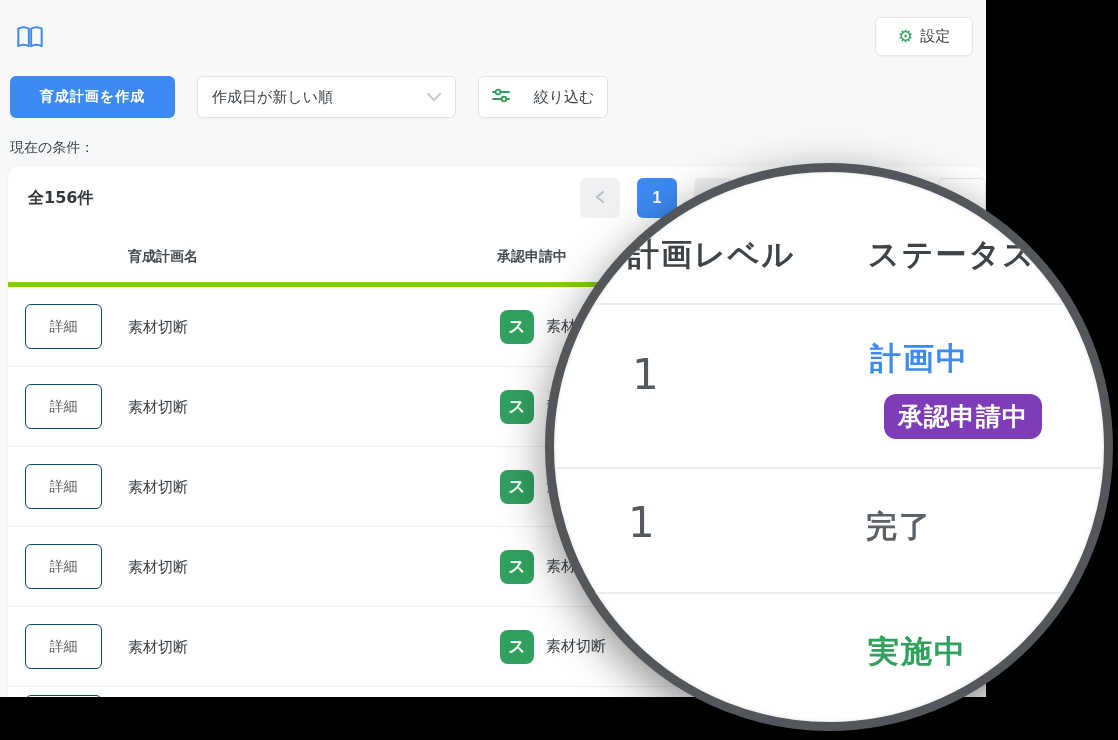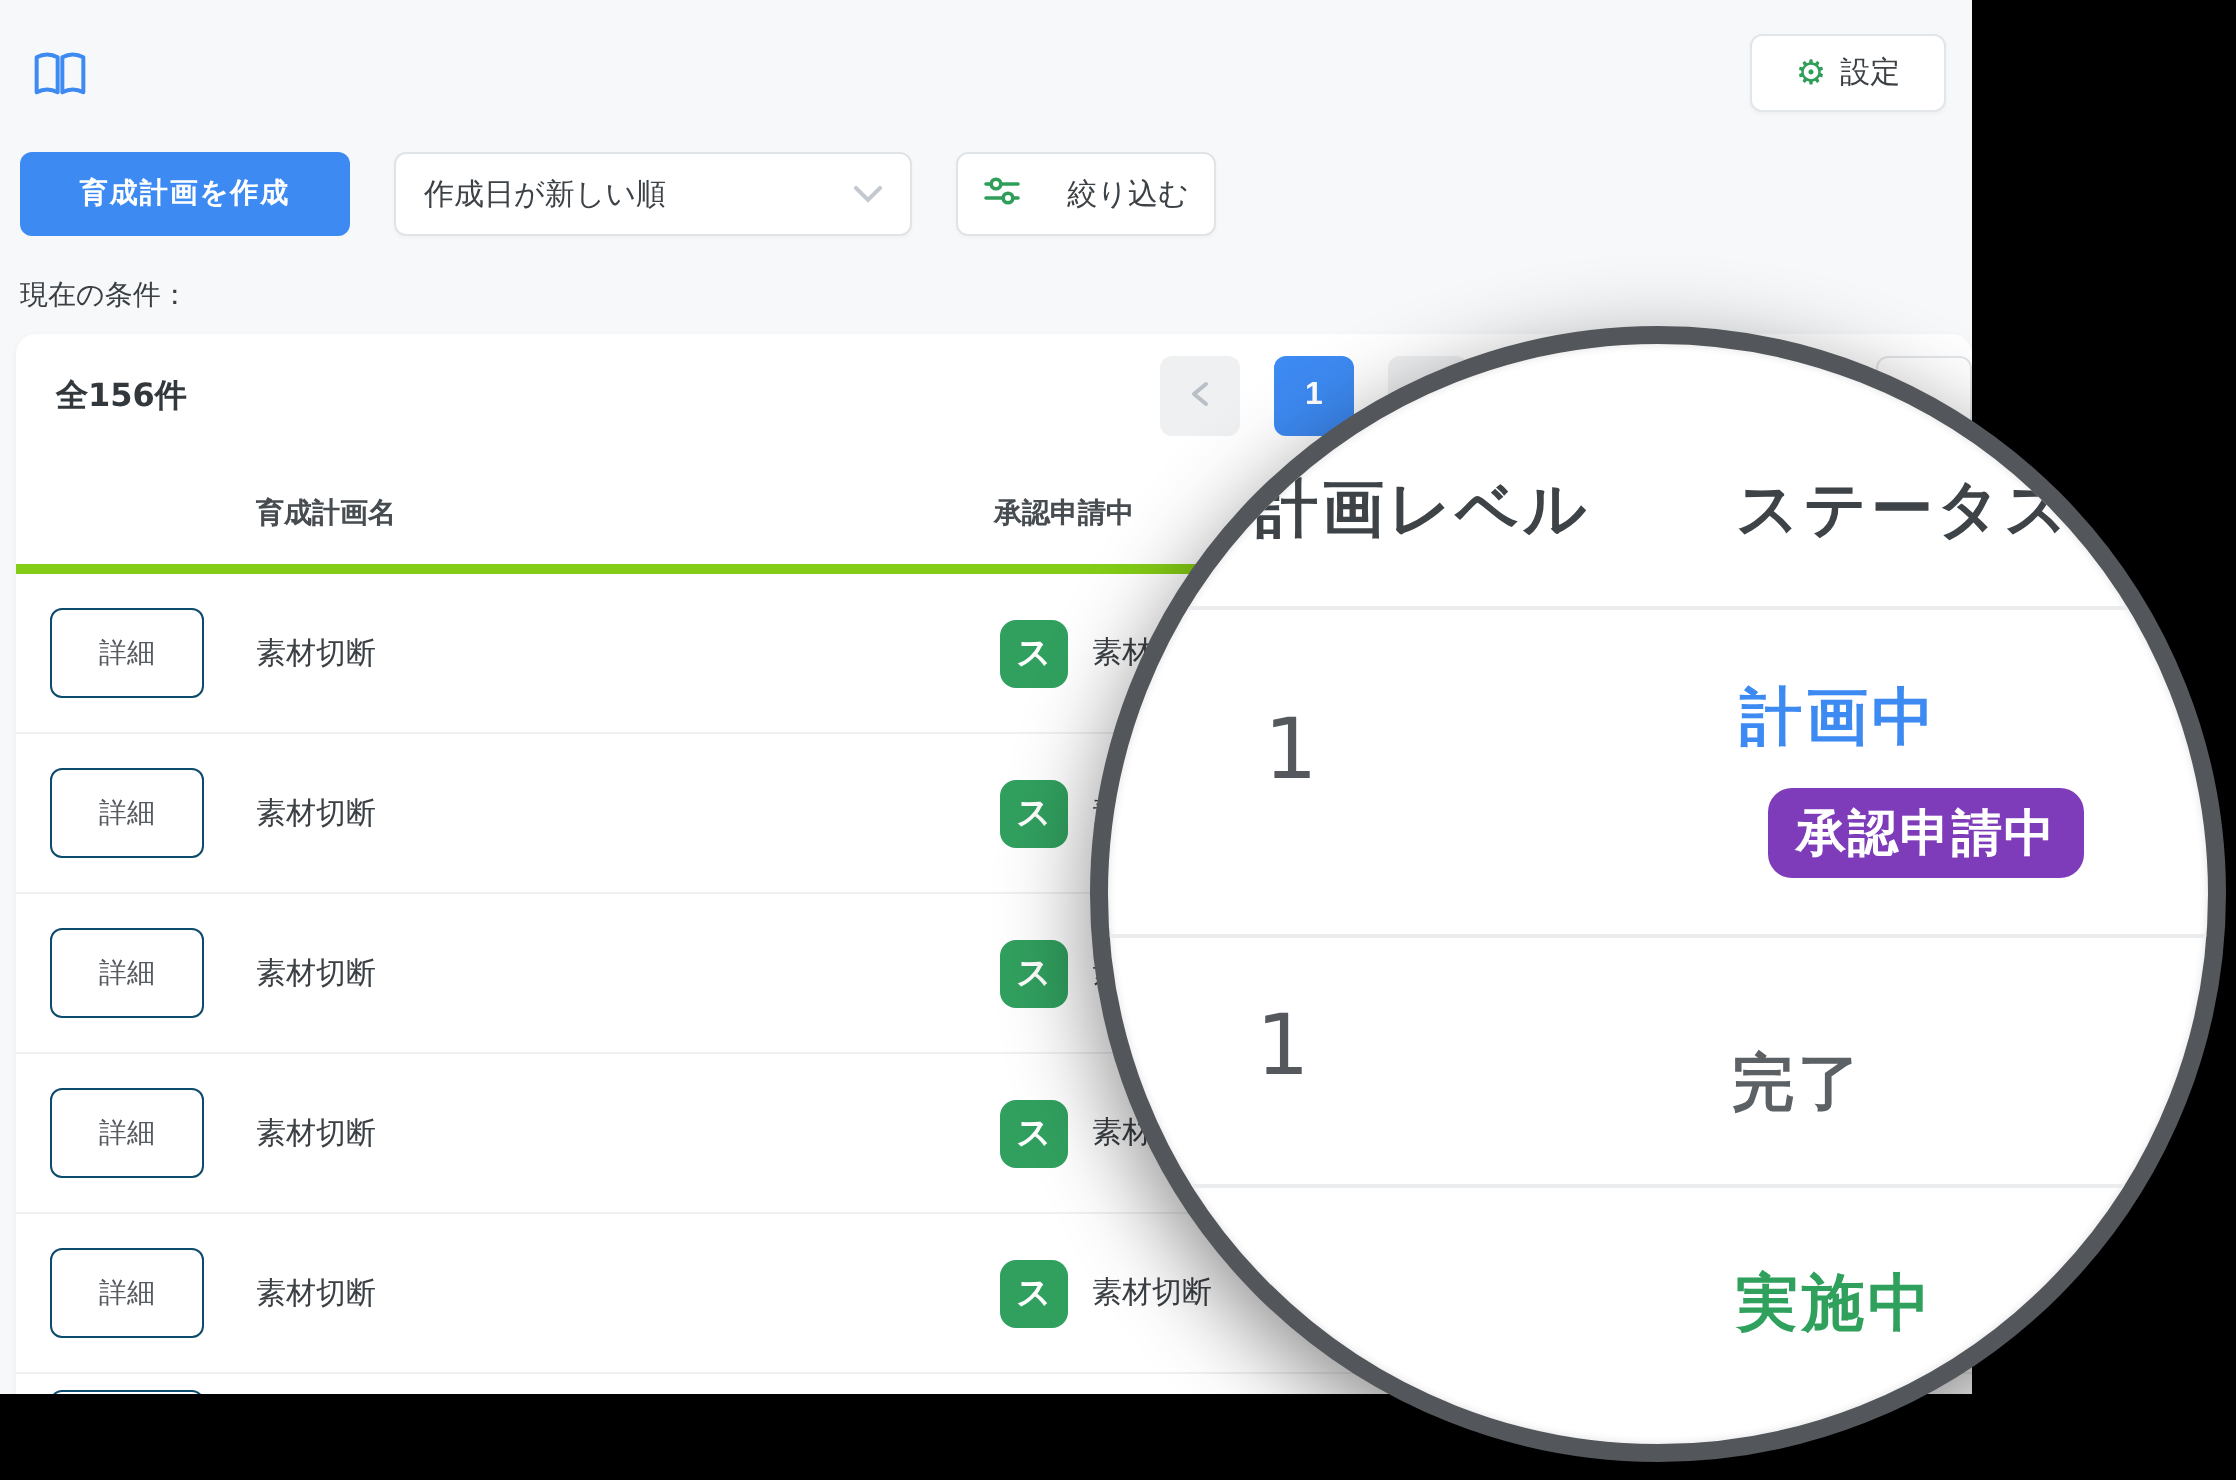--- a/index.html
+++ b/index.html
@@ -68,21 +68,21 @@
   .mag-col-status{left:314px;top:62px;}
   .mag-line{position:absolute;left:0;right:0;height:2px;background:#eaecee;}
   .mag-line-head{top:131px;}
   .mag-line-1{top:295px;}
   .mag-line-2{top:420px;}
   .mag-level{position:absolute;font-size:42px;font-weight:400;color:#55595e;}
   .mag-lv1{left:78px;top:178px;}
   .mag-lv2{left:74px;top:326px;}
   .mag-status{position:absolute;font-size:31px;font-weight:700;letter-spacing:2px;}
   .mag-st1{left:316px;top:166px;color:#3d8af2;}
-  .mag-st2{left:312px;top:334px;color:#5c6166;font-weight:600;margin-top:15px;}
+  .mag-st2{left:312px;top:334px;color:#5c6166;font-weight:600;}
   .mag-st3{left:314px;top:459px;color:#2fa15d;}
   .mag-badge{position:absolute;left:330px;top:222px;width:158px;height:45px;background:#7e3cba;border-radius:12px;
     color:#fff;font-size:25px;font-weight:700;display:flex;align-items:center;justify-content:center;letter-spacing:1px;}
 </style>
 </head>
 <body>
 
 <div id="root">
   <div class="app">
 

